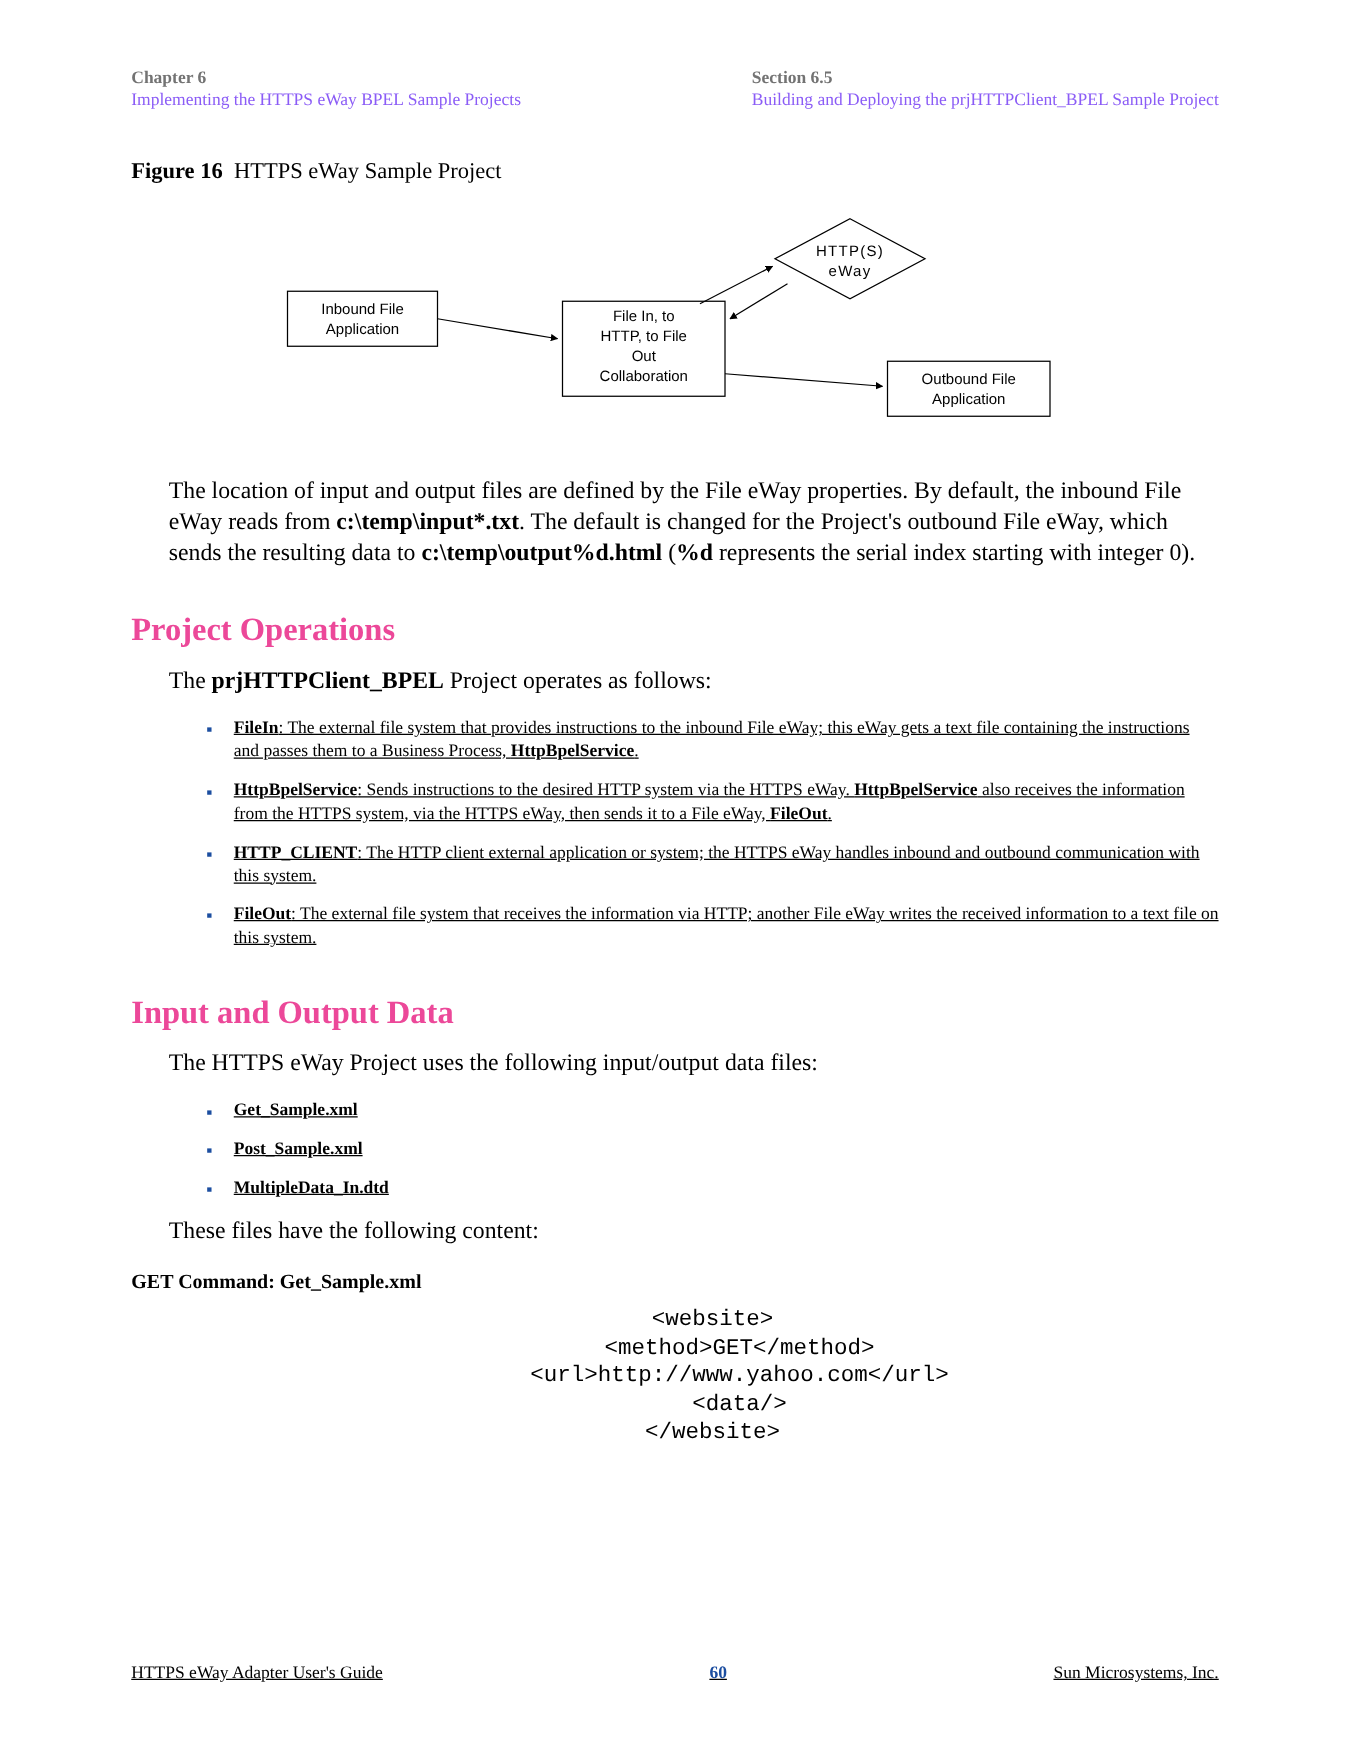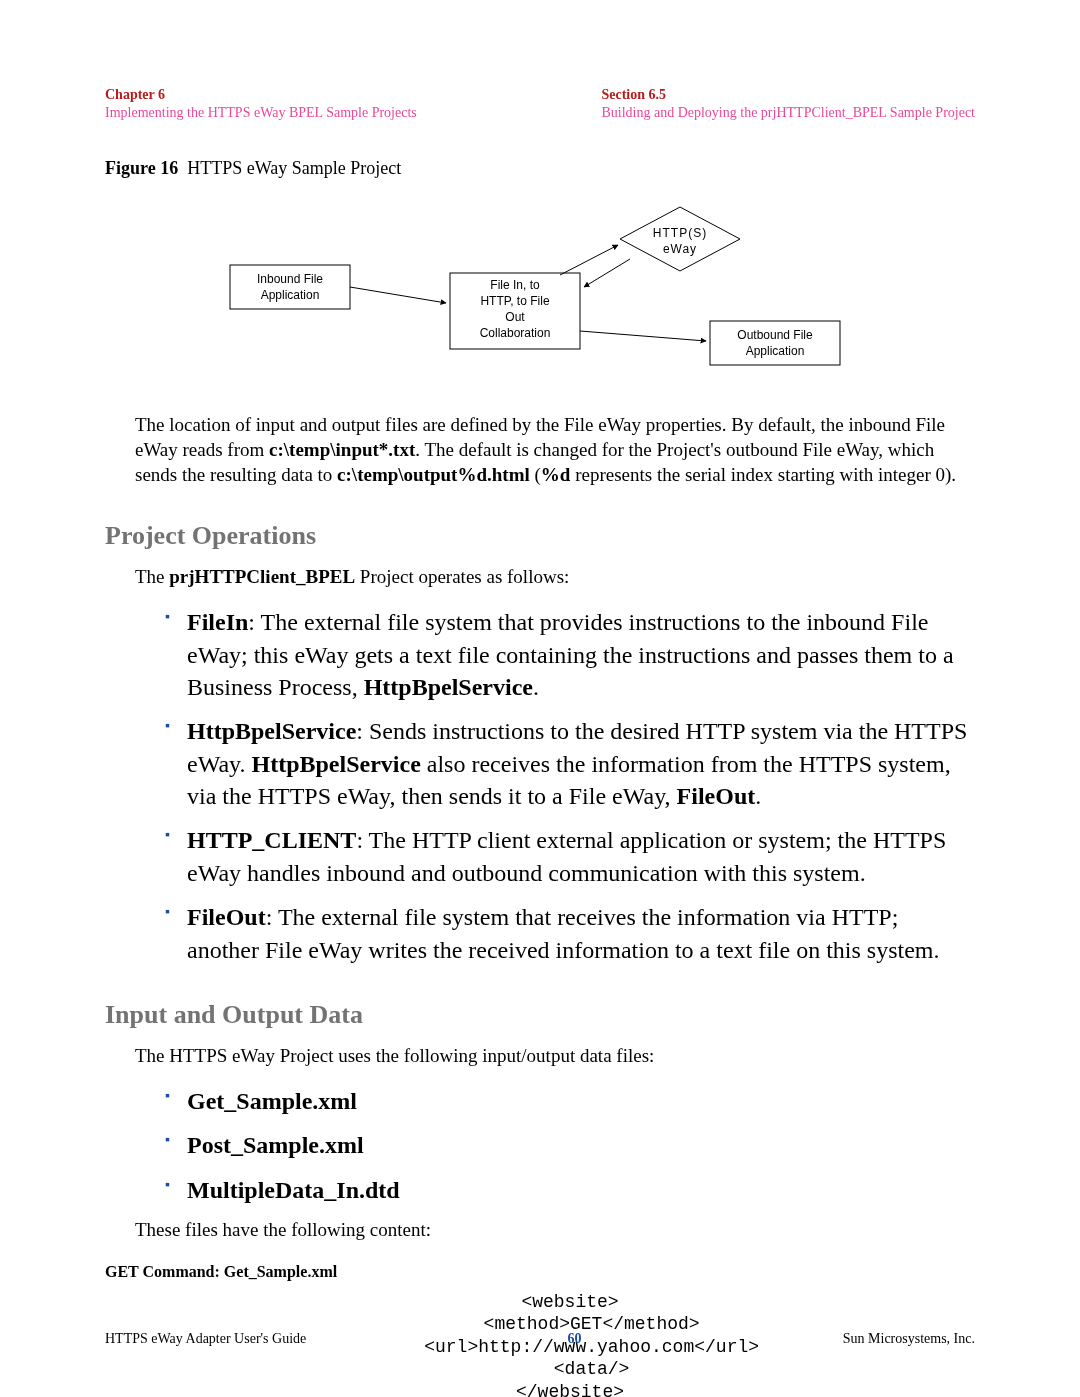--- a/index.html
+++ b/index.html
@@ -24,25 +24,24 @@
     font-size: 14px;
     line-height: 1.3;
     margin-bottom: 36px;
   }
   .header-left, .header-right {
     display: flex;
     flex-direction: column;
   }
   .header-right { text-align: left; }
   .hlink {
-    color: #b91c1c;
-    font-weight: bold;
-    margin-top: 32px;
-  }
-  .hsub { color: #ec4899; font-family: Liberation Serif, serif; }
+    color: #737373;
+    font-weight: bold;
+  }
+  .hsub { color: #8b5cf6; font-family: Liberation Serif, serif; }
   .fig-caption {
     text-align: left;
     font-size: 18px;
     margin: 0 0 24px 0;
   }
   .fig-caption .fig-label { font-weight: bold; }
   .diagram {
     display: block;
     margin: 0 auto 30px auto;
   }
@@ -54,33 +53,34 @@
   .body-text {
     font-size: 19px;
     line-height: 1.3;
     margin: 0 0 16px 0;
     padding-left: 30px;
   }
   h2.section {
     font-size: 26px;
     font-weight: bold;
     margin: 34px 0 14px 0;
-    color: #737373;
+    color: #ec4899;
   }
   ul.bullets {
     list-style: none;
     margin: 0 0 12px 0;
     padding: 0 0 0 60px;
   }
   ul.bullets > li {
     position: relative;
-    font-size: 24px;
+    font-size: 14px;
     line-height: 1.35;
     margin: 0 0 12px 0;
     padding-left: 22px;
+    text-decoration: underline;
   }
   ul.bullets > li::before {
     content: "▪";
     position: absolute;
     left: 0;
     top: 2px;
     color: #1c4ea0;
     font-size: 14px;
   }
   .subhead {
@@ -98,20 +98,21 @@
   }
   .footer {
     position: absolute;
     bottom: 50px;
     left: 105px;
     right: 105px;
     display: flex;
     justify-content: space-between;
     align-items: baseline;
     font-size: 14px;
+    text-decoration: underline;
   }
   .footer .pnum {
     color: #1c4ea0;
     font-weight: bold;
   }
   b { font-weight: bold; }
 </style>
 </head>
 <body>
 

